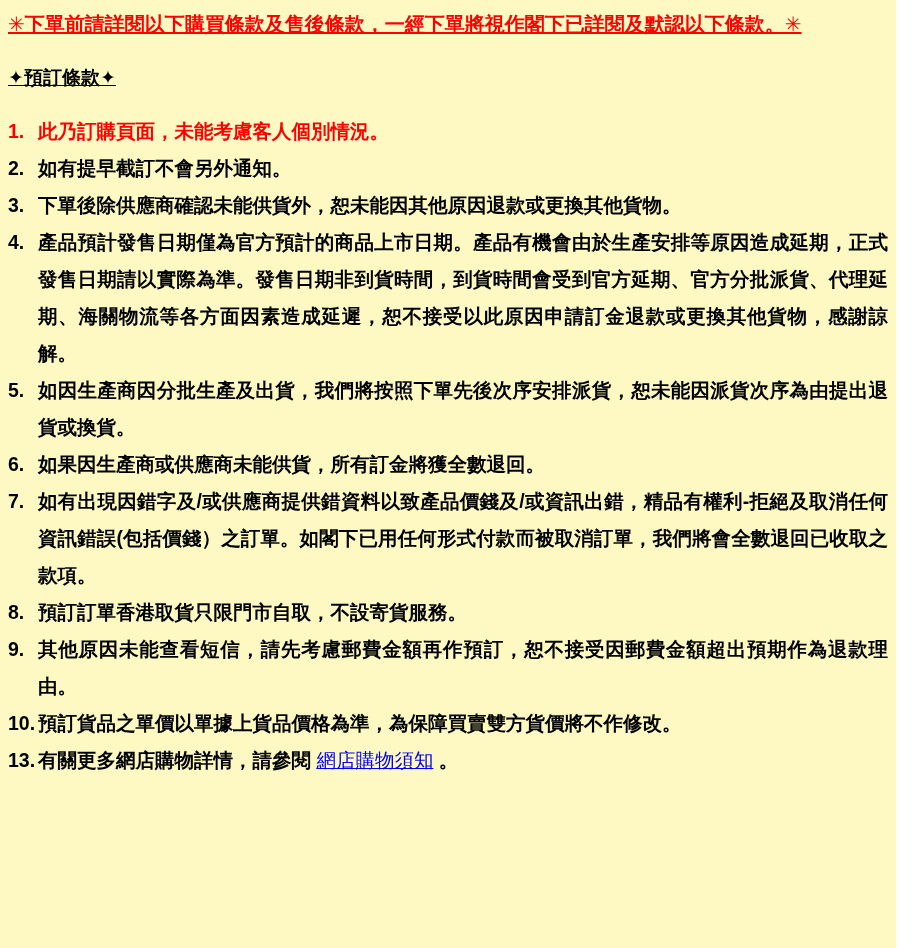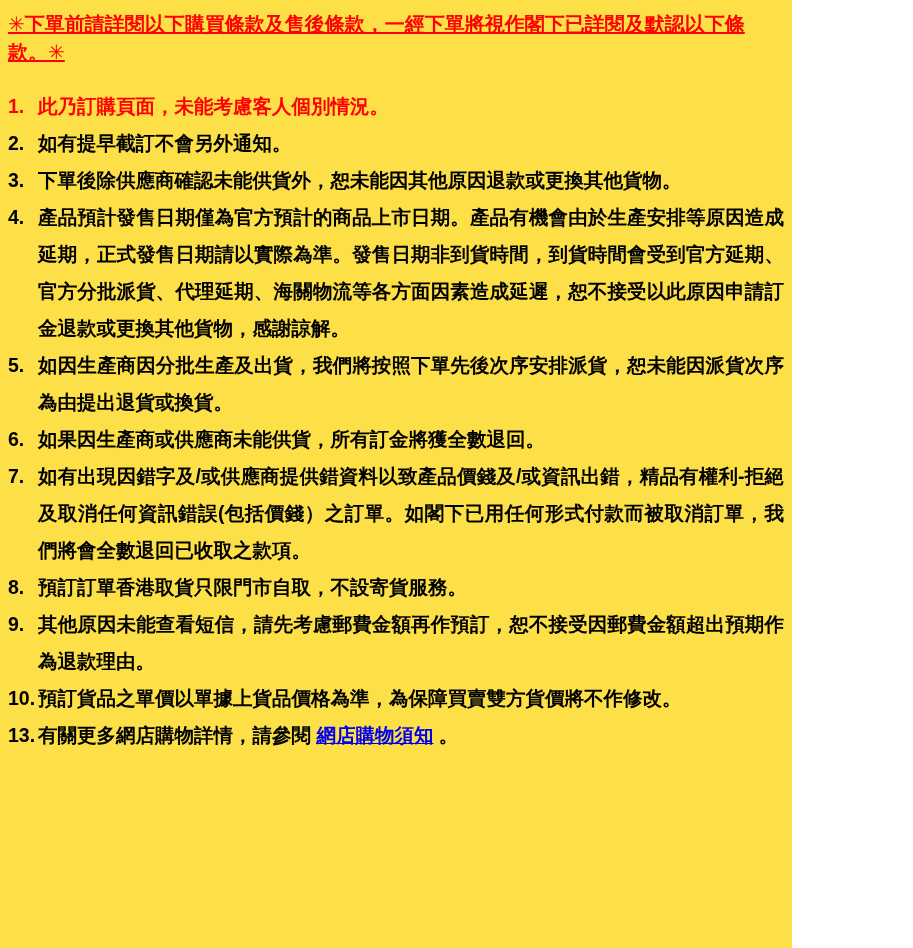--- a/index.html
+++ b/index.html
@@ -6,25 +6,25 @@
     margin: 0;
     padding: 0;
     background: #ffffff;
   }
   body {
     font-family: "Liberation Sans", "DejaVu Sans", sans-serif;
     font-weight: bold;
     color: #000000;
   }
   .page {
-    width: 792px;
+    width: 896px;
     min-height: 948px;
     box-sizing: border-box;
     padding: 8px 8px 10px 8px;
-    background: #fde047;
+    background: #fef9c3;
   }
   .title {
     color: #ff0000;
     font-size: 20px;
     line-height: 28px;
     font-weight: bold;
     text-decoration: underline;
     margin: 2px 0 0 0;
   }
   .section-header {
@@ -59,29 +59,30 @@
   .term-item.red .term-text {
     color: #ff0000;
   }
   .seg-red-underline {
     color: #ff0000;
     text-decoration: underline;
   }
   a.seg-blue-link {
     color: #0000ee;
     text-decoration: underline;
-    font-weight: bold;
+    font-weight: normal;
     cursor: pointer;
   }
 </style>
 </head>
 <body>
 
 <div class="page">
   <h1 class="title">✳下單前請詳閱以下購買條款及售後條款，一經下單將視作閣下已詳閱及默認以下條款。✳</h1>
+  <h2 class="section-header">✦預訂條款✦</h2>
   <ol class="terms-list" id="terms-list">
       <li class="term-item red">
         <span class="term-num">1.</span>
         <span class="term-text"><span>此乃訂購頁面，未能考慮客人個別情況。</span></span>
       </li>
       <li class="term-item">
         <span class="term-num">2.</span>
         <span class="term-text"><span>如有提早截訂不會另外通知。</span></span>
       </li>
       <li class="term-item">

